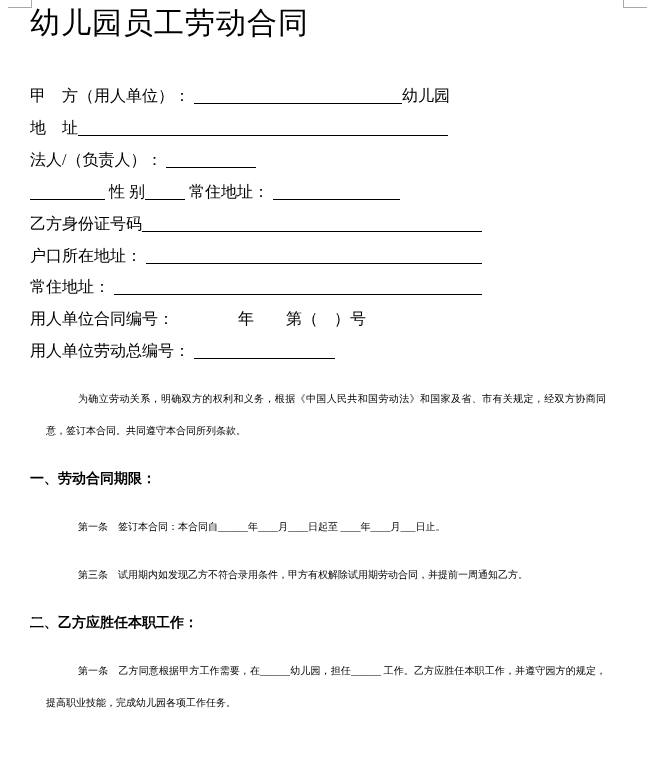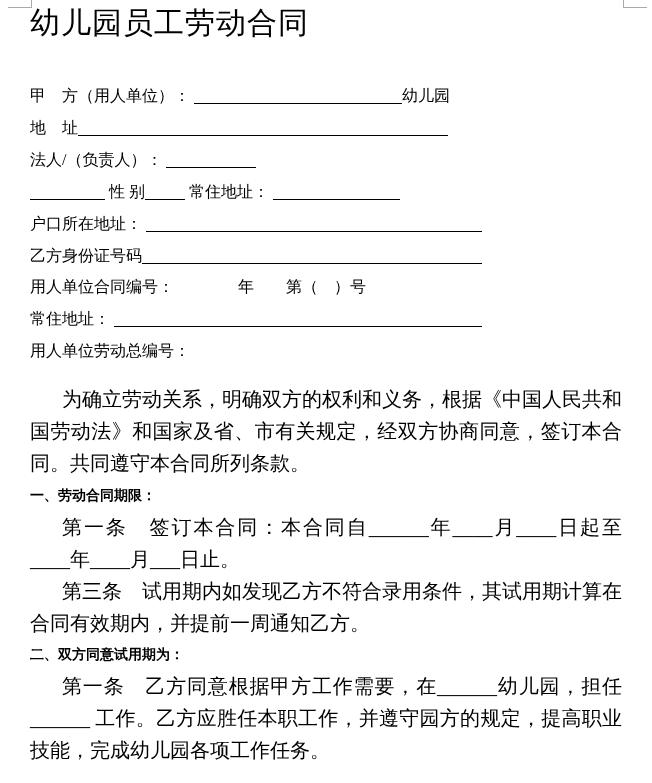--- a/index.html
+++ b/index.html
@@ -48,25 +48,25 @@
   .ft { display: inline-block; }
   .blank {
     display: inline-block;
     border-bottom: 1px solid #000000;
     height: 16px;
     transform: translateY(3px);
   }
   .flex1 { flex: 1 1 auto; }
 
   .para {
-    font-size: 20px;
+    font-size: 10px;
     line-height: 31.9px;
     text-align: justify;
     text-indent: 32px;
-    margin: 0;
+    margin: 16px;
   }
   .hding {
     font-size: 14px;
     line-height: 31.9px;
     font-weight: bold;
     margin: 0;
   }
 </style>
 </head>
 <body>
@@ -75,28 +75,28 @@
   <div class="crop-tl"></div>
   <div class="crop-tr"></div>
 
   <div class="content">
     <div class="title">幼儿园员工劳动合同</div>
     <div>
         <div class="field-row" style="margin-right: 172px;"><span class="ft">甲　方（用人单位）： </span><span class="blank flex1"></span><span class="ft">幼儿园</span></div>
         <div class="field-row" style="margin-right: 174px; justify-content: center;"><span class="ft">地　址</span><span class="blank flex1"></span></div>
         <div class="field-row" style="margin-right: 366px;"><span class="ft">法人/（负责人）： </span><span class="blank flex1"></span></div>
         <div class="field-row"><span class="blank" style="width: 75px;"></span><span class="ft"> 性 别</span><span class="blank" style="width: 40px;"></span><span class="ft"> 常住地址： </span><span class="blank" style="width: 127px;"></span></div>
+        <div class="field-row" style="margin-right: 140px;"><span class="ft">乙方身份证号码</span><span class="blank flex1"></span></div>
         <div class="field-row" style="margin-right: 140px;"><span class="ft">户口所在地址： </span><span class="blank flex1"></span></div>
-        <div class="field-row" style="margin-right: 140px;"><span class="ft">乙方身份证号码</span><span class="blank flex1"></span></div>
+        <div class="field-row" style="margin-right: 140px;"><span class="ft">常住地址： </span><span class="blank flex1"></span></div>
         <div class="field-row"><span class="ft">用人单位合同编号：　　　　年　　第（　）号</span></div>
-        <div class="field-row" style="margin-right: 140px;"><span class="ft">常住地址： </span><span class="blank flex1"></span></div>
-        <div class="field-row" style="margin-right: 287px; flex-direction: column;"><span class="ft">用人单位劳动总编号： </span><span class="blank flex1"></span></div>
+        <div class="field-row" style="margin-right: 287px;"><span class="ft">用人单位劳动总编号： </span><span class="blank flex1"></span></div>
       </div>
     <div>
         <div class="para">为确立劳动关系，明确双方的权利和义务，根据《中国人民共和国劳动法》和国家及省、市有关规定，经双方协商同意，签订本合同。共同遵守本合同所列条款。</div>
         <div class="hding">一、劳动合同期限：</div>
         <div class="para">第一条　签订本合同：本合同自______年____月____日起至 ____年____月___日止。</div>
-        <div class="para">第三条　试用期内如发现乙方不符合录用条件，其试用期计算在合同有效期内，并提前一周通知乙方。</div>
-        <div class="hding">二、双方同意试用期为：</div>
+        <div class="para">第三条　试用期内如发现乙方不符合录用条件，甲方有权解除试用期劳动合同，并提前一周通知乙方。</div>
+        <div class="hding">二、乙方应胜任本职工作：</div>
         <div class="para">第一条　乙方同意根据甲方工作需要，在______幼儿园，担任______ 工作。乙方应胜任本职工作，并遵守园方的规定，提高职业技能，完成幼儿园各项工作任务。</div>
       </div>
   </div>
 </div>
 
 </body></html>

